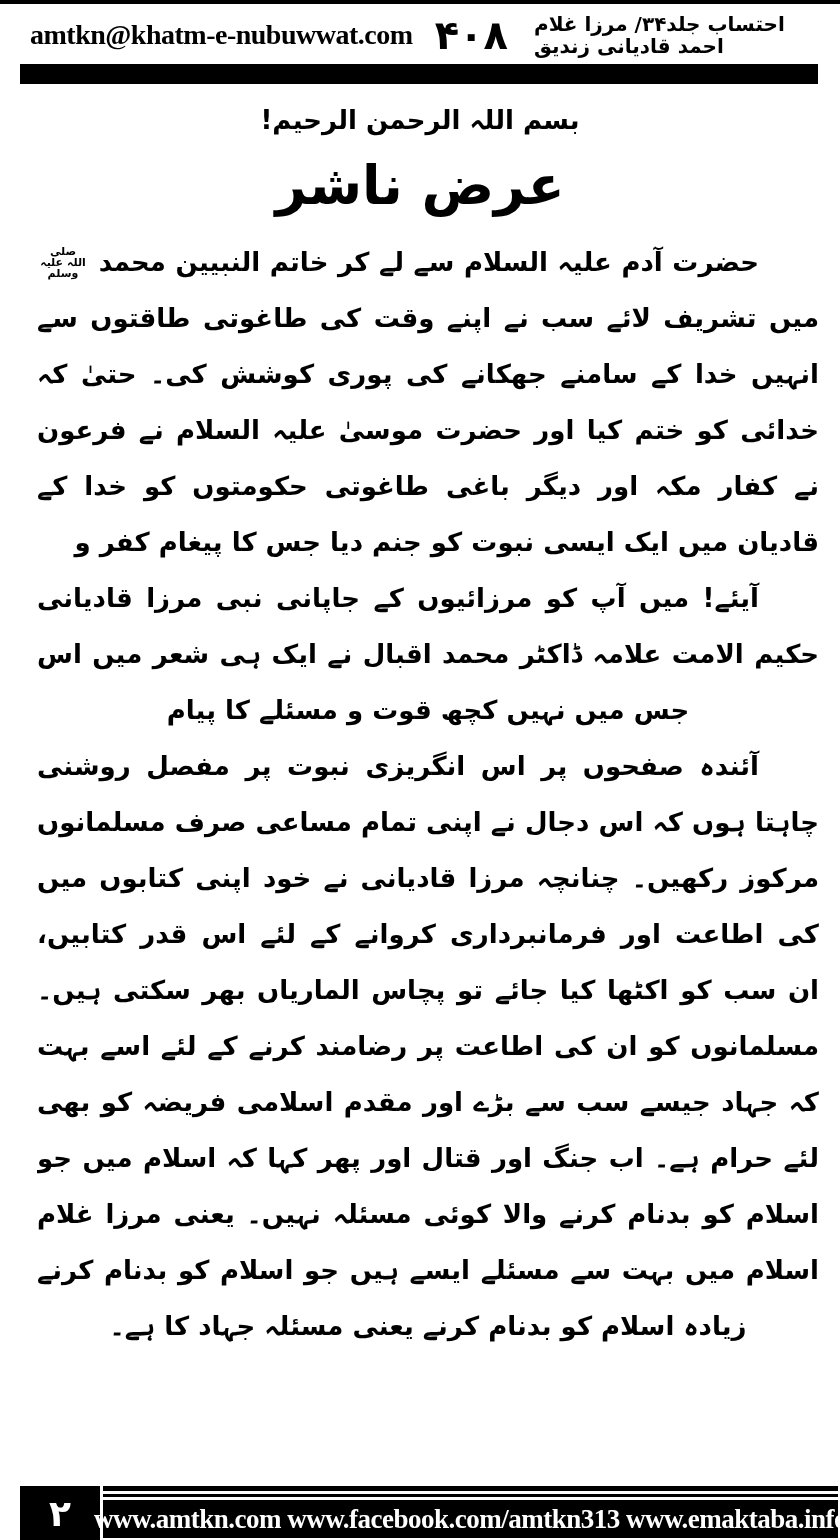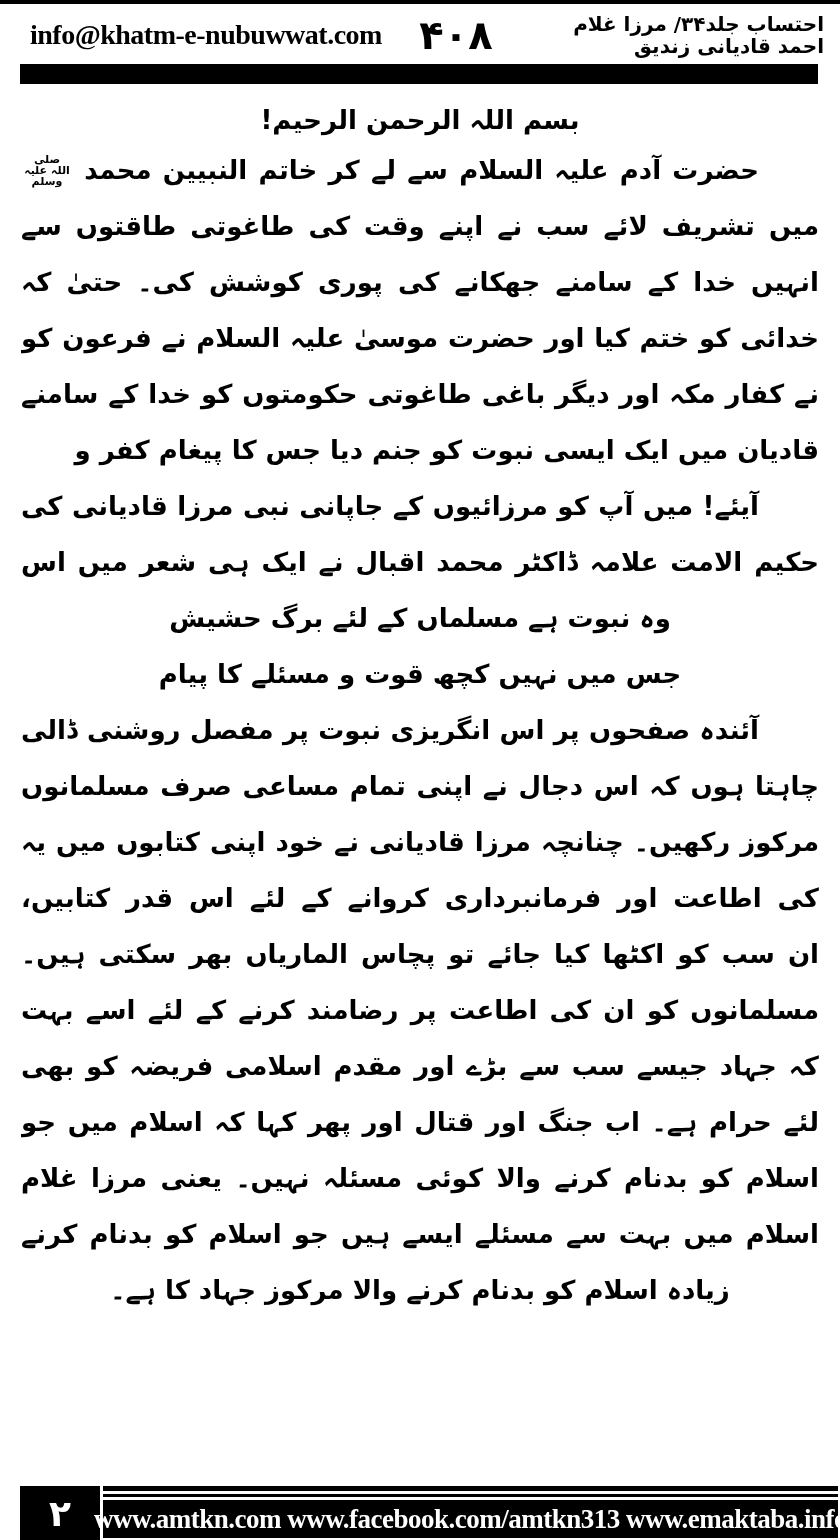--- a/index.html
+++ b/index.html
@@ -11,30 +11,30 @@
   .urdu{direction:rtl;unicode-bidi:embed;font-family:"DejaVu Sans",sans-serif;font-weight:700;}
 
   
   .top-rule{position:absolute;top:0;left:0;right:0;height:4px;background:#000;}
 
   
   .header-row{position:absolute;top:8px;left:30px;right:16px;height:54px;
     display:flex;align-items:center;justify-content:space-between;}
   .header-email{font-size:28px;letter-spacing:-0.5px;}
   .header-num{font-size:40px;font-weight:700;direction:rtl;margin-left:22px;margin-right:26px;}
-  .header-title{font-size:20px;max-width:290px;text-align:right;line-height:22px;}
+  .header-title{font-size:20px;max-width:290px;text-align:left;line-height:22px;}
   .header-bar{position:absolute;top:64px;left:20px;right:22px;height:20px;background:#000;}
 
   
   .body-col{position:absolute;top:98px;left:21px;right:21px;}
   .bismillah{height:44px;line-height:44px;font-size:26px;text-align:center;}
   .section-title{height:92px;line-height:88px;font-size:54px;text-align:center;
     font-weight:700;letter-spacing:2px;}
   .ln{height:56px;line-height:56px;font-size:26px;overflow:hidden;
-    text-align:justify;text-align-last:justify;text-justify:inter-word;}
+    text-align:justify;text-align-last:justify;text-justify:inter-word;margin-left:16px;}
   .ln-f{padding-right:60px;}
   .ln-r{text-align:right;text-align-last:right;}
   .ind{padding-right:70px;}
   .ln-c{text-align:center;text-align-last:center;}
   .seal{display:inline-block;width:48px;font-size:11px;line-height:11px;
     vertical-align:-6px;text-align:center;text-align-last:center;white-space:normal;
     font-weight:700;margin:0 2px;}
 
   
   .page-box{position:absolute;left:20px;top:1486px;width:80px;height:54px;background:#000;
@@ -45,50 +45,50 @@
   .footer-bar{position:absolute;left:103px;right:2px;top:1500px;height:38px;background:#000;
     display:flex;align-items:center;justify-content:center;}
   .footer-bar .sites{color:#fff;font-size:27px;letter-spacing:-0.5px;white-space:nowrap;}
 </style>
 </head>
 <body>
 
 <div class="top-rule"></div>
 
 <div class="header-row">
-  <span class="latin header-email">info@khatm-e-nubuwwat.com</span>
+  <span class="latin header-email">amtkn@khatm-e-nubuwwat.com</span>
   <span class="urdu header-num">۴۰۸</span>
   <span class="urdu header-title">احتساب جلد۳۴/ مرزا غلام احمد قادیانی زندیق</span>
 </div>
 <div class="header-bar"></div>
 
 <div class="body-col urdu">
   <div class="bismillah">بسم اللہ الرحمن الرحیم!</div>
+  <div class="section-title">عرض ناشر</div>
 
   <div class="ln ln-f"><span>حضرت آدم علیہ السلام سے لے کر خاتم النبیین محمد</span> <span class="seal">صلی اللہ علیہ وسلم</span> </div>
   <div class="ln">میں تشریف لائے سب نے اپنے وقت کی طاغوتی طاقتوں سے ٹکر لی اور انہیں حق کا پیغام سنایا اور</div>
   <div class="ln">انہیں خدا کے سامنے جھکانے کی پوری کوشش کی۔ حتیٰ کہ حضرت ابراہیم علیہ السلام نے نمرود کی</div>
   <div class="ln"><span>خدائی کو ختم کیا اور حضرت موسیٰ علیہ السلام نے فرعون کو دریائے نیل میں غرق کیا اور آنحضرت</span> </div>
   <div class="ln">نے کفار مکہ اور دیگر باغی طاغوتی حکومتوں کو خدا کے سامنے جھکنے کے لئے مجبور کیا۔ مگر انگریز نے</div>
   <div class="ln ln-r">قادیان میں ایک ایسی نبوت کو جنم دیا جس کا پیغام کفر و باطل کی اطاعت کروانا تھا۔</div>
   <div class="ln ln-f">آیئے! میں آپ کو مرزائیوں کے جاپانی نبی مرزا قادیانی کی نبوت کی سیر کراتا ہوں۔</div>
   <div class="ln">حکیم الامت علامہ ڈاکٹر محمد اقبال نے ایک ہی شعر میں اس نبوت کا پول کھول کر رکھ دیا ہے۔</div>
-  <div class="ln ln-c">وہ نبوت ہے مسلماں کے لئے برگ حشیش</div>
   <div class="ln ln-c">جس میں نہیں کچھ قوت و مسئلے کا پیام</div>
   <div class="ln ln-f">آئندہ صفحوں پر اس انگریزی نبوت پر مفصل روشنی ڈالی گئی ہے۔ میں صرف یہ بتا دینا</div>
   <div class="ln">چاہتا ہوں کہ اس دجال نے اپنی تمام مساعی صرف مسلمانوں سے انگریز کی اطاعت کروانے پر ہی</div>
   <div class="ln">مرکوز رکھیں۔ چنانچہ مرزا قادیانی نے خود اپنی کتابوں میں یہ تحریر کیا کہ میں نے مسلمانوں سے انگریز</div>
   <div class="ln">کی اطاعت اور فرمانبرداری کروانے کے لئے اس قدر کتابیں، رسالے اور اشتہار شائع کئے کہ اگر</div>
   <div class="ln">ان سب کو اکٹھا کیا جائے تو پچاس الماریاں بھر سکتی ہیں۔ انگریز کی چوکھٹ پر خود سجدہ کرنے اور</div>
   <div class="ln">مسلمانوں کو ان کی اطاعت پر رضامند کرنے کے لئے اسے بہت سے پاپڑ بیلنے پڑے۔ یہاں تک</div>
   <div class="ln">کہ جہاد جیسے سب سے بڑے اور مقدم اسلامی فریضہ کو بھی حرام قرار دینا پڑا۔ چنانچہ کہا کہ دین کے</div>
   <div class="ln">لئے حرام ہے۔ اب جنگ اور قتال اور پھر کہا کہ اسلام میں جو جہاد کا مسئلہ ہے۔ اس سے بڑھ کر</div>
   <div class="ln">اسلام کو بدنام کرنے والا کوئی مسئلہ نہیں۔ یعنی مرزا غلام احمد قادیانی اور اس کی امت کے نزدیک</div>
   <div class="ln">اسلام میں بہت سے مسئلے ایسے ہیں جو اسلام کو بدنام کرنے والے ہیں اور ان میں سے سب سے</div>
-  <div class="ln ln-c">زیادہ اسلام کو بدنام کرنے والا مرکوز جہاد کا ہے۔</div>
+  <div class="ln ln-c">زیادہ اسلام کو بدنام کرنے یعنی مسئلہ جہاد کا ہے۔</div>
 </div>
 
 <div class="page-box">
   <span class="num urdu">۲</span>
 </div>
 <div class="footer-rule-1"></div>
 <div class="footer-rule-2"></div>
 <div class="footer-bar">
   <span class="latin sites">www.amtkn.com www.facebook.com/amtkn313 www.emaktaba.info</span>
 </div>

